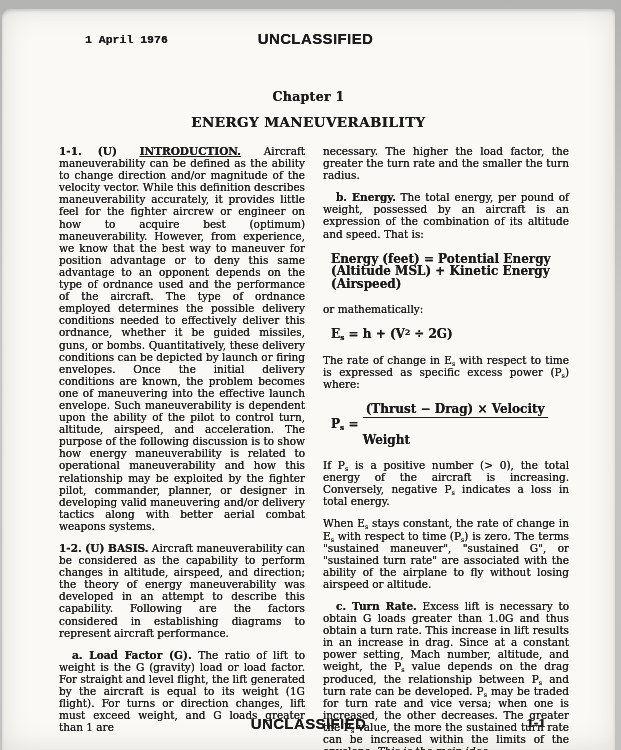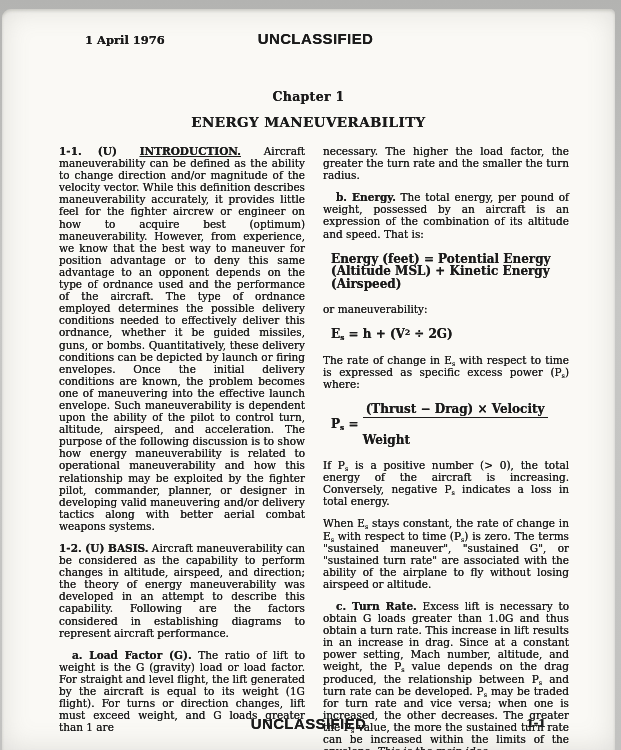--- a/index.html
+++ b/index.html
@@ -16,21 +16,21 @@
     background:#faf9f5;
     border-radius:9px 5px 0 0;
     box-shadow:inset 0 0 28px rgba(110,110,105,0.20), inset 0 2px 3px rgba(110,110,105,0.25);
     color:#1b1b1b;
     text-shadow:0 0 0.3px currentColor;
   }
   
   .hdr{position:relative;height:60px;}
   .hdr-date{
     position:absolute;left:83px;top:24px;
-    font-size:11.5px;font-weight:700;white-space:nowrap;
+    font-size:11.5px;font-weight:700;white-space:nowrap;font-family:Liberation Mono, monospace;
   }
   .hdr-class{
     position:absolute;left:85px;right:71px;top:21px;
     text-align:center;
     font-family:"Liberation Sans","DejaVu Sans",sans-serif;
     font-size:15px;font-weight:700;letter-spacing:0.4px;
   }
   .hdr-right{
     position:absolute;right:65px;top:24px;text-align:right;
     font-size:11.5px;font-weight:700;line-height:14px;white-space:nowrap;
@@ -122,21 +122,21 @@
           <span>necessary. The higher the load factor, the greater the turn rate and the smaller the turn radius.</span>
         </p>
         <p class="para indent" style="">
           <b class="lead">b. Energy.</b>
           <span>The total energy, per pound of weight, possessed by an aircraft is an expression of the combination of its altitude and speed. That is:</span>
         </p>
         <div class="eq">
           <span>Energy (feet) = Potential Energy (Altitude MSL) + Kinetic Energy (Airspeed)</span>
         </div>
         <p class="para">
-          <span>or maneuverability:</span>
+          <span>or mathematically:</span>
         </p>
         <div class="eq">
           <span>E<sub>s</sub> = h + (V<sup>2</sup> ÷ 2G)</span>
         </div>
         <p class="para">
           <span>The rate of change in E<sub>s</sub> with respect to time is expressed as specific excess power (P<sub>s</sub>) where:</span>
         </p>
         <div class="eq">
           <span class="lhs">P<sub>s</sub> =</span>
           <span class="frac">

